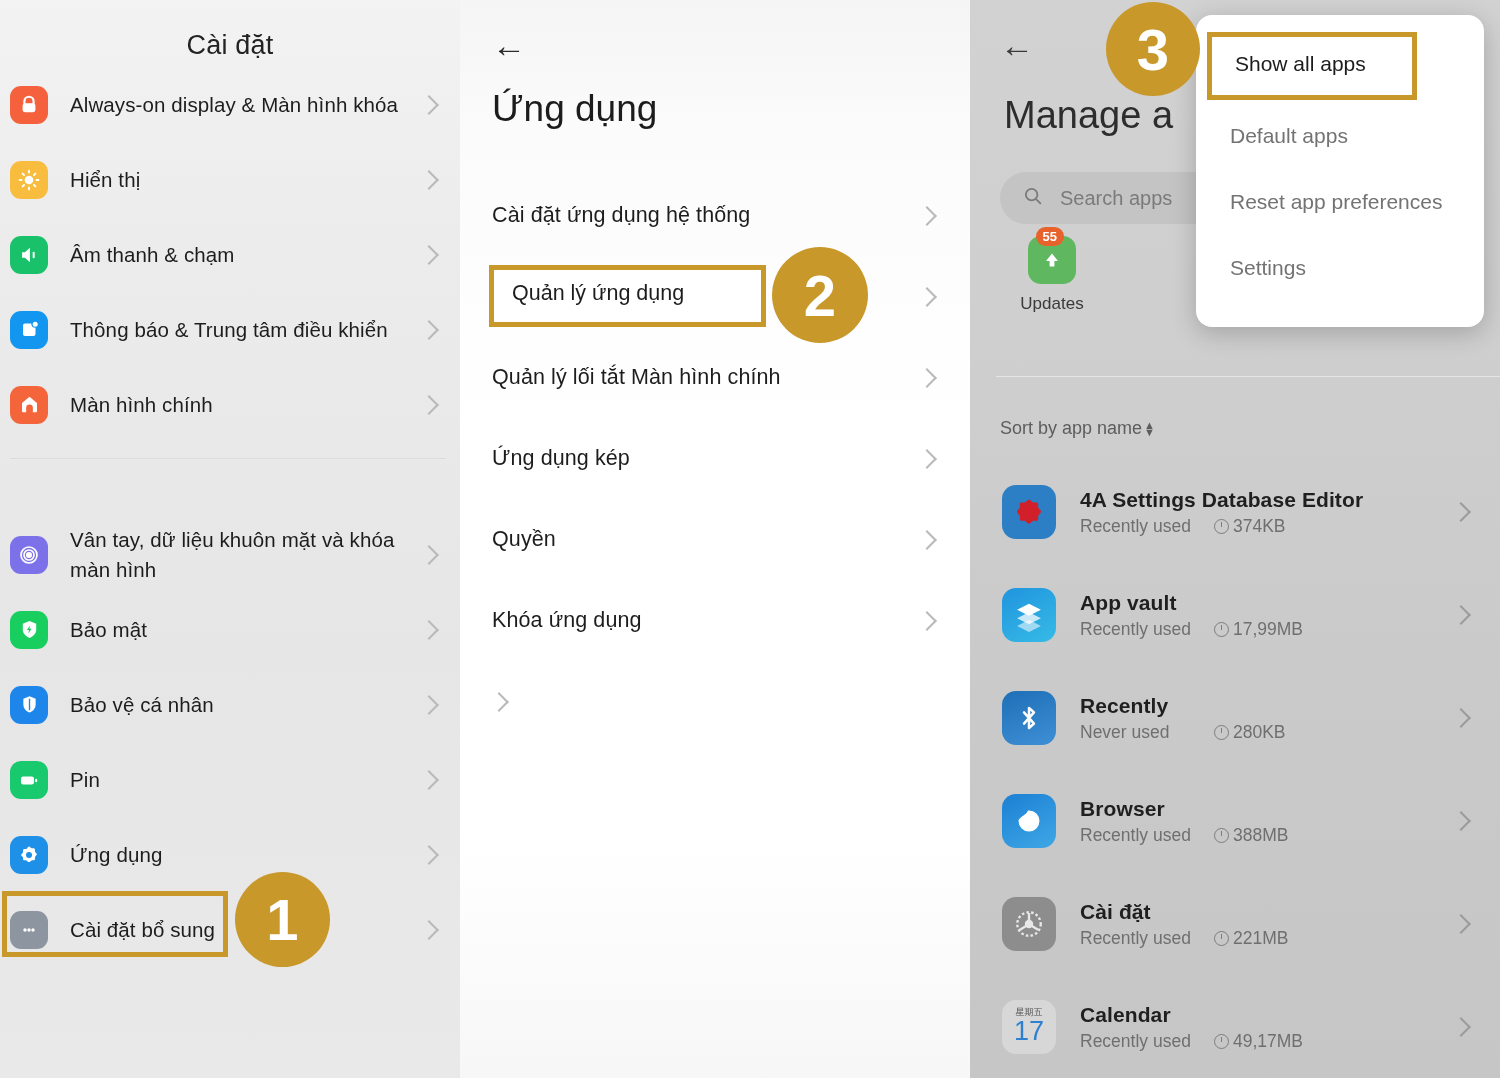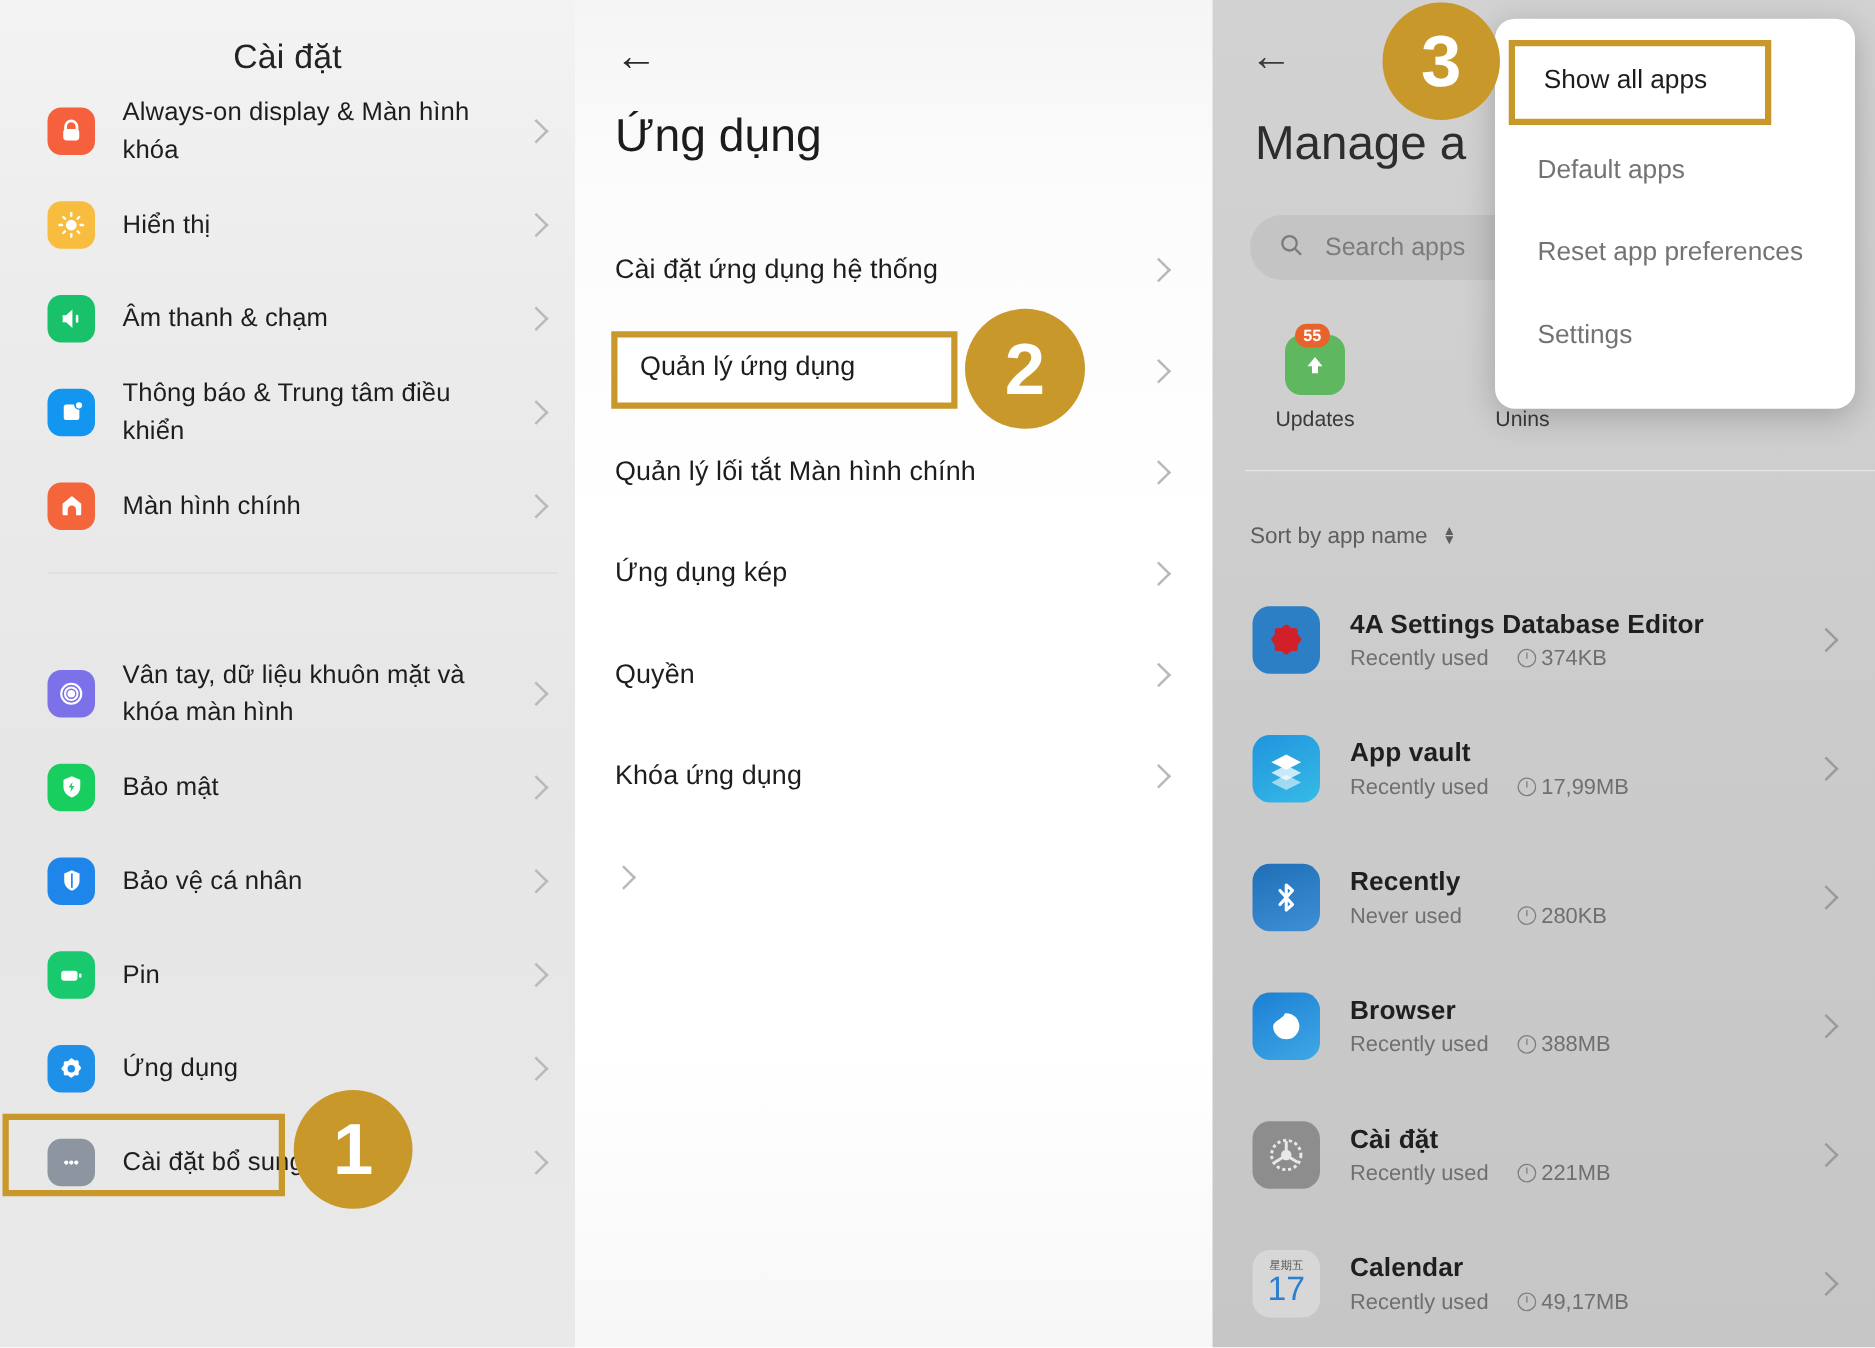--- a/index.html
+++ b/index.html
@@ -24,21 +24,21 @@
     overflow: hidden;
   }
   .p1-title {
     text-align: center;
     font-size: 27px;
     color: #232323;
     padding-top: 30px;
     letter-spacing: .2px;
     font-weight: 400;
   }
-  .p1-list { margin-top: 6px; padding-left: 28px; }
+  .p1-list { margin-top: 6px; }
   .p1-row {
     position: relative;
     display: flex;
     align-items: center;
     min-height: 75px;
     padding: 6px 14px 6px 10px;
   }
   .p1-row .ico {
     flex: 0 0 38px; width: 38px; height: 38px;
     border-radius: 11px;
@@ -127,21 +127,21 @@
     width: 430px; height: 52px;
     background: rgba(185,185,185,.55);
     border-radius: 26px;
     display: flex; align-items: center;
     padding-left: 22px;
     gap: 16px;
   }
   .p3-search .sh { font-size: 20px; color: #7b7b7b; }
   .p3-quick {
     position: absolute;
-    left: 34px; top: 268px;
+    left: 34px; top: 236px;
     display: flex; gap: 70px;
   }
   .qitem { width: 96px; text-align: center; position: relative; }
   .qicon {
     width: 48px; height: 48px; border-radius: 13px;
     margin: 0 auto 10px auto; position: relative;
     display:flex;align-items:center;justify-content:center;
   }
   .qbadge {
     position: absolute; top: -9px; right: 12px;
@@ -151,21 +151,21 @@
     line-height: 17px;
   }
   .qlabel { font-size: 17px; color: #3a3a3a; }
   .p3-rule {
     position: absolute; left: 26px; right: 0; top: 376px;
     height: 1px; background: rgba(255,255,255,.45);
   }
   .p3-sort {
     position: absolute; left: 30px; top: 418px;
     font-size: 18px; color: #5d5d5d;
-    display:flex; align-items:center; gap: 12px;
+    display:flex; align-items:center; gap: 2px;
   }
   .sortcarets { display:flex; flex-direction:column; line-height:7px; font-size:11px; color:#5d5d5d;}
   .p3-apps { position: absolute; top: 460px; left: 0; right: 0; }
   .app-row {
     display: flex; align-items: center;
     height: 103px;
     padding: 0 24px 0 32px;
   }
   .app-ico {
     flex: 0 0 54px; width: 54px; height: 54px;

